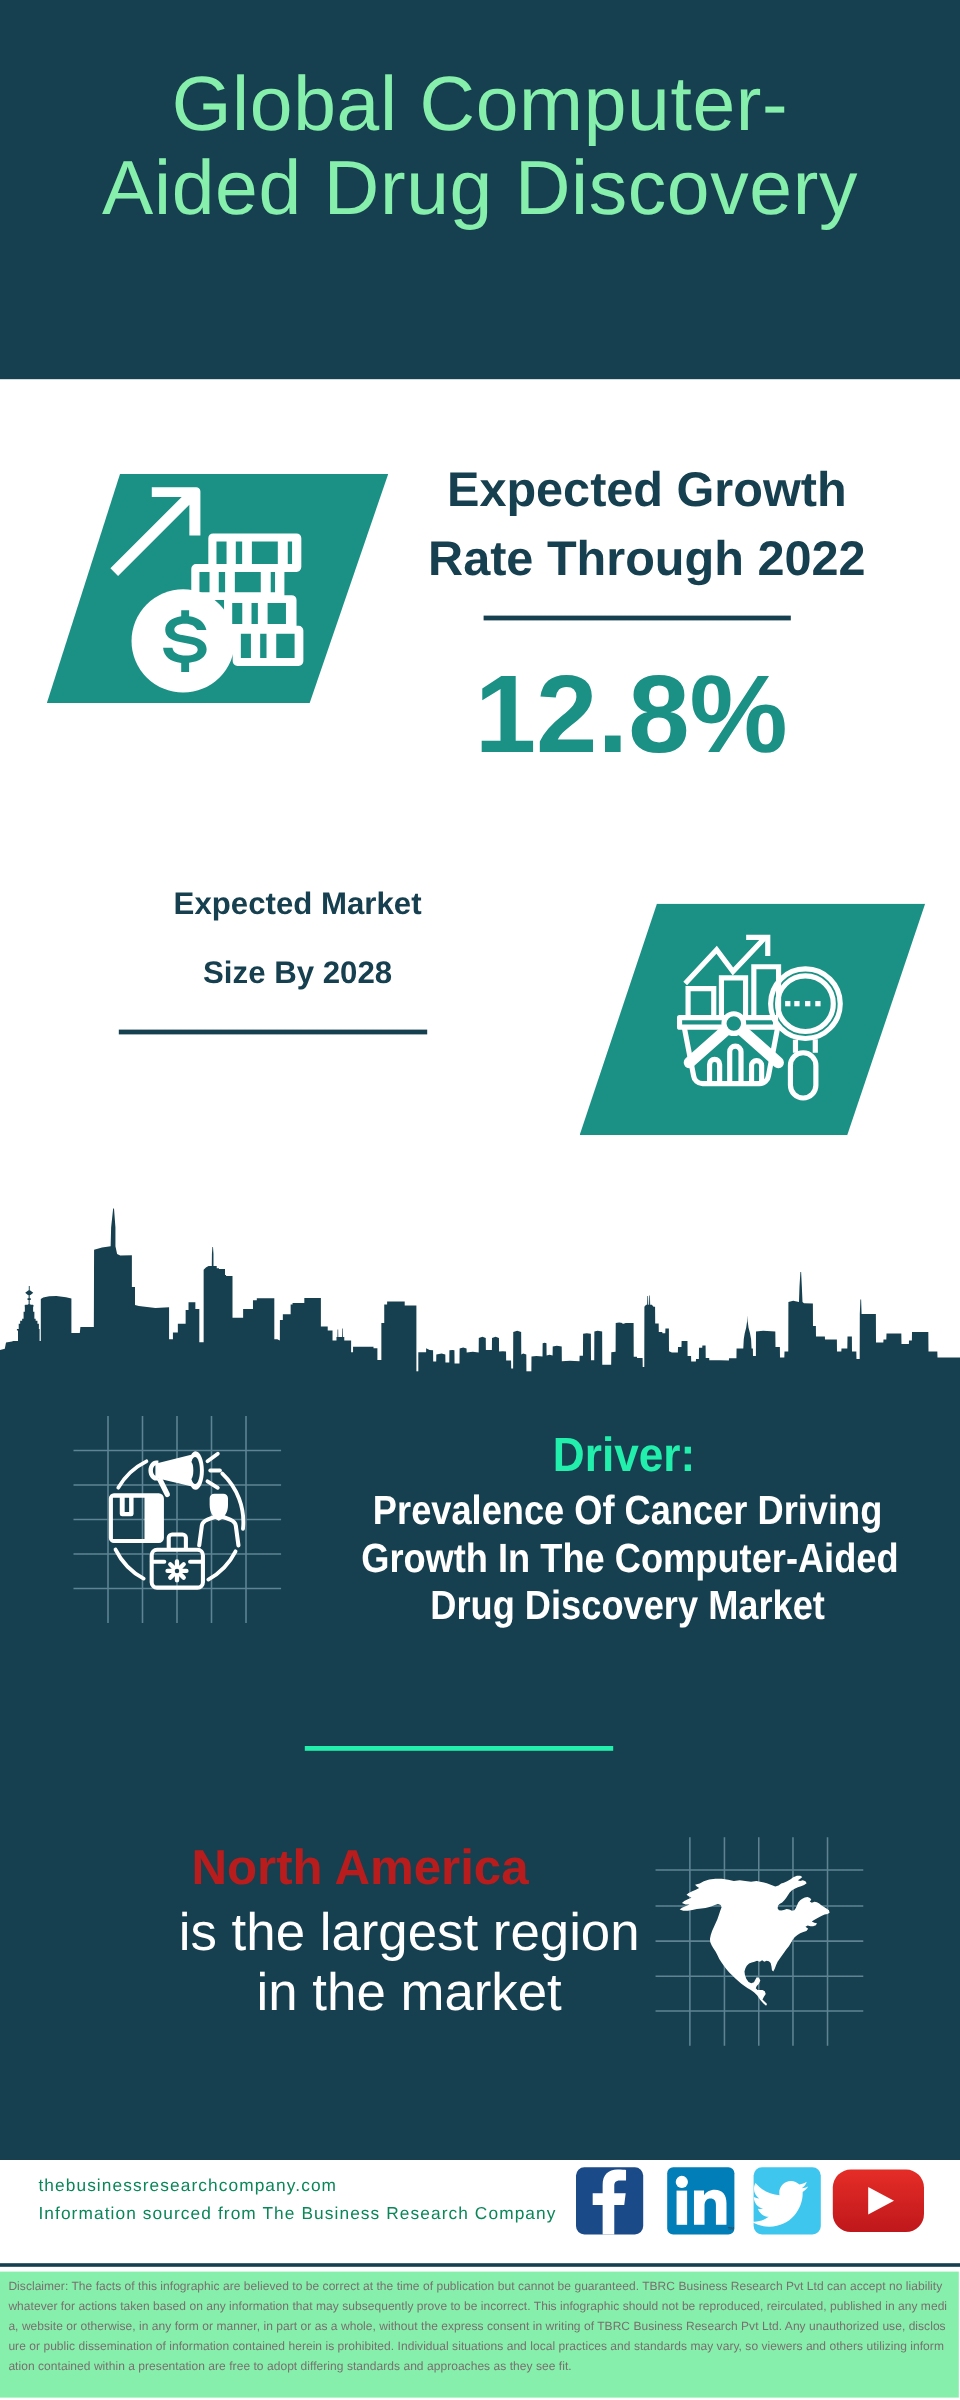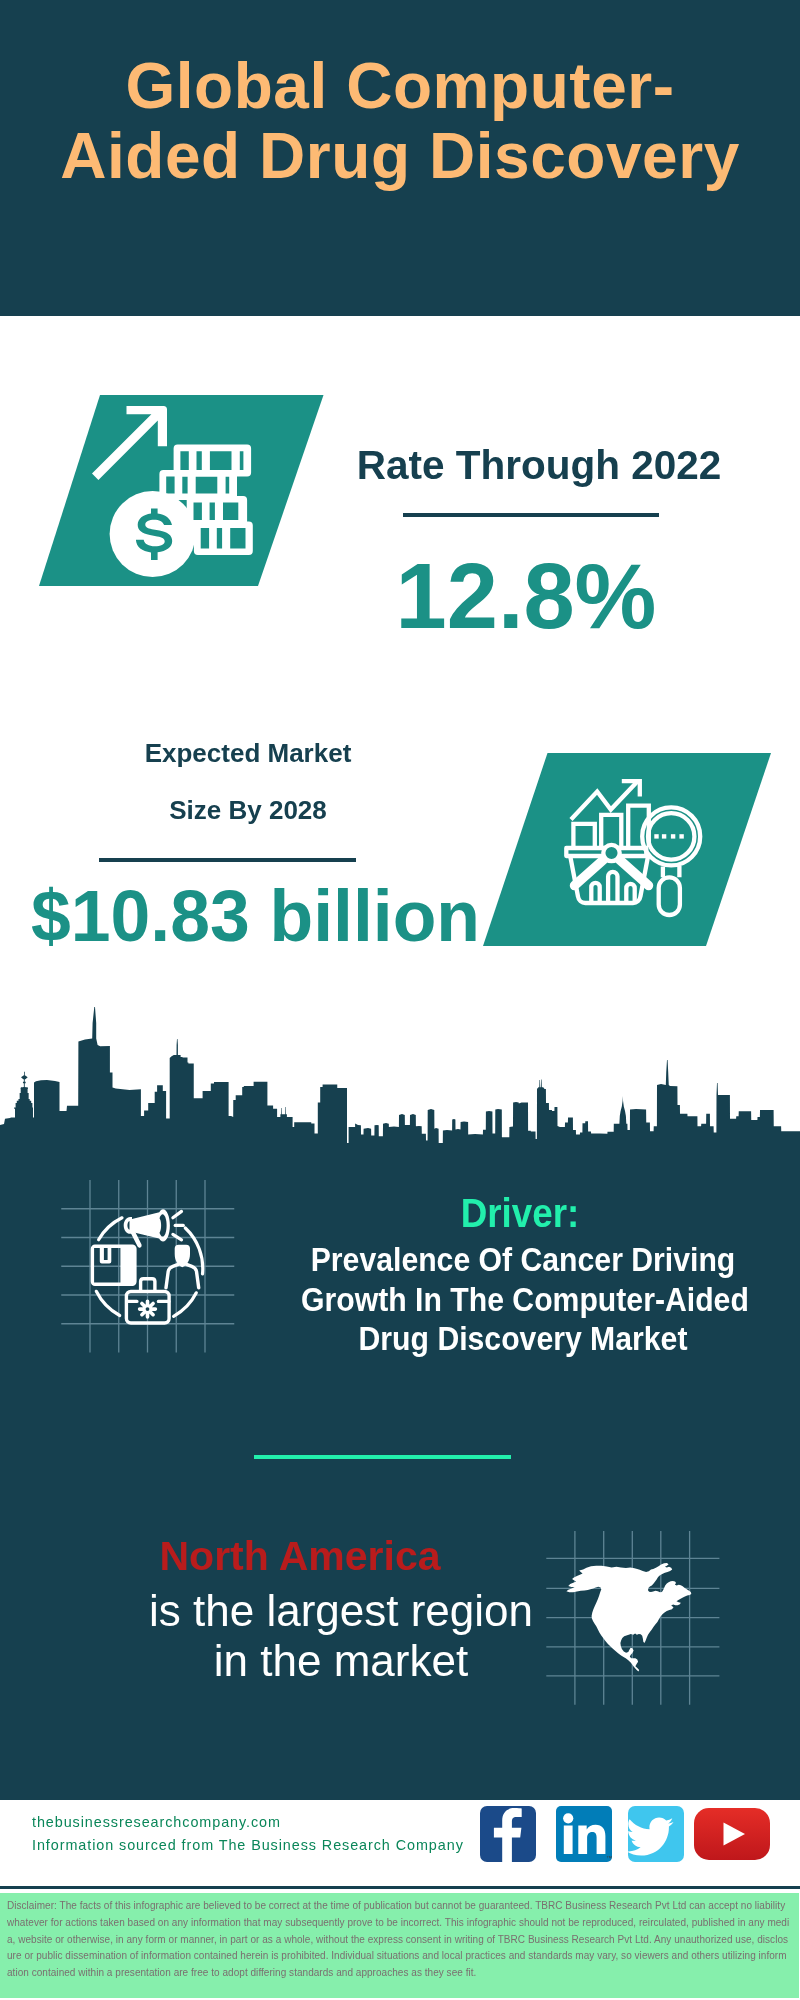--- a/index.html
+++ b/index.html
@@ -1,22 +1,22 @@
 <!DOCTYPE html>
 <html><head>
 <meta charset="utf-8">
 <style>
   html,body{margin:0;padding:0;}
   body{width:800px;height:2000px;background:#ffffff;font-family:"Liberation Sans",sans-serif;overflow:hidden;}
   .page{position:relative;width:800px;height:2000px;background:#fff;}
 
   
   .hdr{position:absolute;left:0;top:0;width:800px;height:316px;background:#16404F;}
-  .hdr-title{position:absolute;left:0;top:0;width:800px;text-align:center;color:#fdba74;
-             font-size:64px;font-weight:bold;line-height:69.8px;letter-spacing:0.55px;}
+  .hdr-title{position:absolute;left:0;top:0;width:800px;text-align:center;color:#86efac;
+             font-size:64px;font-weight:normal;line-height:69.8px;letter-spacing:0.55px;}
 
   
   .para{position:absolute;background:#1B9186;}
   .tline{position:absolute;background:#16404F;height:4px;}
   .lbl{position:absolute;color:#16404F;font-weight:bold;text-align:center;}
   .big{position:absolute;color:#1B9186;font-weight:bold;text-align:center;white-space:nowrap;}
 
   
   .dark{position:absolute;left:0;top:1143px;width:800px;height:657px;background:#16404F;}
   .sky{position:absolute;left:0;top:1000px;width:800px;height:145px;}
@@ -86,21 +86,21 @@
                L164.2 525.1 C162.8 521.5 159.0 519.7 154.2 519.7 C149.0 519.7 145.3 521.7 145.3 524.5
                C145.3 527.0 147.4 528.3 151.9 529.2 L159.5 530.6 C167.7 532.2 172.2 535.4 172.2 541.1
                C172.2 547.2 166.4 551.4 157.6 552.3 L157.6 560.1 L151.0 560.1 L151.0 552.4
                C141.9 551.5 136.4 547.0 135.9 539.8 L143.7 539.8 C144.3 544.1 148.8 546.3 154.9 546.3
                C160.7 546.3 164.7 544.3 164.7 541.4 C164.7 538.8 162.5 537.4 157.2 536.5
                L149.9 535.1 C141.7 533.5 137.7 530.2 137.7 524.8 C137.7 518.8 142.9 514.6 151.0 513.5 Z"></path>
     </g>
   </svg>
 
   <div class="lbl" style="left:339px;top:380px;width:400px;font-size:40.5px;line-height:56.5px;white-space:nowrap;">
-    <br>
+    <span>Expected Growth</span><br>
     <span>Rate Through 2022</span>
   </div>
   <div class="tline" style="left:403px;top:513px;width:256px;"></div>
   <div class="big" style="left:326px;top:550px;width:400px;font-size:92px;line-height:92px;text-align:center;">12.8%</div>
 
   <div class="para" style="left:483px;top:753px;width:288px;height:193px;
               clip-path:polygon(64.5px 0,288px 0,223px 193px,0 193px);">
   </div>
 
   <svg viewBox="560 770 160 160" style="position:absolute;left:560px;top:770px;width:160px;height:160px;">
@@ -140,21 +140,20 @@
       <rect x="661.9" y="834.2" width="4.4" height="4.4"></rect>
       <rect x="670.9" y="834.2" width="4.4" height="4.4"></rect>
       <rect x="679.4" y="834.2" width="4.4" height="4.4"></rect>
     </g>
   </svg>
   <div class="lbl" style="left:48px;top:725px;width:400px;font-size:26px;line-height:56.5px;white-space:nowrap;">
     <span>Expected Market</span><br>
     <span>Size By 2028</span>
   </div>
   <div class="tline" style="left:99px;top:858px;width:257px;"></div>
-  <div class="big" style="left:31px;top:881px;width:480px;font-size:71.5px;line-height:71.5px;text-align:left;">$10.83 billion</div>
 
   <div class="dark"></div>
   <svg class="sky" viewBox="0 1000 800 145" preserveAspectRatio="none">
     <path d="M 0 1145 L 0 1125 L 4 1124 L 5 1118.8 L 10 1118 L 11 1117.6 L 15 1117.6 L 15 1108.8 L 14.1 1108.8 L 14.1 1107.6 L 15.6 1107.6 L 15.6 1103.1 L 16.8 1103.1 L 16.8 1100.7 L 18.45 1100.7 L 18.45 1098.9 L 19.65 1098.9 L 19.65 1093.05 L 20.7 1093.05 L 20.7 1088.7 L 20.55 1088.7 L 20.55 1087.8 L 21 1087.8 L 21 1087.35 L 23.2 1087.35 L 23.2 1086.9 L 23.85 1086.9 L 23.85 1083.3 L 22.95 1083.3 L 22.95 1081.8 L 23.85 1081.8 L 23.85 1079.4 L 23 1079 L 21 1077.3 L 23.5 1075.4 L 24 1075.2 L 24 1071.75 L 24.75 1071.75 L 24.75 1075.2 L 25.2 1075.4 L 27.7 1077.3 L 25.7 1079 L 24.75 1079.4 L 24.75 1081.8 L 25.65 1081.8 L 25.65 1083.3 L 24.75 1083.3 L 24.75 1086.9 L 25.4 1086.9 L 25.4 1087.35 L 27.6 1087.35 L 27.6 1087.8 L 28 1087.8 L 28 1088.7 L 27.6 1088.7 L 27.6 1093.05 L 28.65 1093.05 L 28.65 1098.9 L 29.7 1098.9 L 29.7 1100.7 L 31.2 1100.7 L 31.2 1103.1 L 32.4 1103.1 L 32.4 1107.6 L 33 1107.6 L 33 1117.5 L 33.8 1117.5 L 34 1117.5 L 34 1082.5 L 36 1081.2 L 41 1080.3 L 47 1080 L 55 1081 L 59.5 1082 L 59.5 1110.9 L 66.5 1110.9 L 67 1105.8 L 78.2 1105.8 L 78.4 1041.4 L 85 1039.5 L 92.2 1038.6 L 92.6 1023 L 94.3 1007 L 95 1007 L 96.2 1023 L 96.2 1038.6 L 97.6 1045 L 100.2 1046.3 L 109.9 1046 L 109.9 1072.5 L 114.25 1072.5 L 112.5 1072.6 L 112.5 1087.5 L 115.7 1088.4 L 129.5 1090 L 140.9 1089.3 L 140.9 1116 L 144.1 1116 L 144.1 1110.4 L 148.2 1110.4 L 148.2 1103.1 L 154.7 1103.1 L 154.7 1091.7 L 157.1 1091.7 L 157.1 1085.2 L 162.8 1085.2 L 162.8 1090.9 L 166.1 1090.9 L 166.1 1118.5 L 169.7 1118.5 L 169.7 1058.1 L 171.6 1056.25 L 173.75 1055 L 176.5 1055 L 176.6 1045 L 177 1039.1 L 177.5 1039.1 L 177.9 1045 L 177.9 1055 L 180.6 1055 L 180.6 1056.9 L 182.5 1056.9 L 182.5 1057.5 L 187.5 1057.5 L 187.5 1062.5 L 188.4 1062.5 L 188.4 1063.4 L 193.75 1063.4 L 193.75 1098.2 L 202.6 1098.2 L 202.6 1090.9 L 210.8 1090.9 L 210.8 1083.6 L 214 1083.6 L 214 1081.9 L 228.6 1081.9 L 228.6 1116 L 231.1 1116 L 233.2 1117.1 L 233.25 1100.1 L 235.7 1100.1 L 235.7 1095.2 L 242.2 1095.2 L 242.2 1087.1 L 243.8 1087.1 L 243.8 1085.9 L 253.6 1085.9 L 253.6 1081.7 L 267.4 1081.7 L 267.4 1105.4 L 273.1 1105.4 L 273.1 1108.7 L 277.1 1108.7 L 277.1 1117.1 L 280.4 1117.1 L 280.4 1114.2 L 281.2 1114.2 L 281.3 1108 L 281.8 1108 L 281.9 1114.2 L 285 1114.2 L 285.1 1107 L 285.6 1107 L 285.7 1114.2 L 286.9 1114.2 L 286.9 1117.1 L 292.6 1117.1 L 292.6 1126.9 L 294.2 1126.9 L 294.2 1122.3 L 311.25 1122.3 L 311.25 1123.6 L 314.5 1123.6 L 314.5 1133.4 L 317.8 1133.4 L 317.8 1102.5 L 320.2 1102.5 L 320.2 1087.1 L 322.6 1087.1 L 322.6 1084.6 L 337.25 1084.6 L 337.25 1087.9 L 347 1087.9 L 347 1143 L 348.6 1143 L 348.6 1126.9 L 355.1 1126.9 L 355.1 1123.6 L 358 1125 L 360.9 1125.3 L 361 1134.6 L 363.5 1134.6 L 363.6 1128.7 L 368 1128 L 371.1 1128.7 L 371.2 1135.5 L 374.4 1135.5 L 374.5 1125.3 L 377 1125 L 378.7 1125.3 L 378.8 1136.3 L 382.9 1136.3 L 383 1123.7 L 386 1123 L 388.8 1123.7 L 388.9 1127 L 394 1126.5 L 398.9 1127 L 399 1114.9 L 402 1114 L 404.8 1114.9 L 404.9 1125 L 407 1125 L 409.9 1125 L 410 1114.9 L 413 1114 L 415.8 1114.9 L 415.9 1126.2 L 419 1126 L 421.7 1126.2 L 421.8 1133.8 L 425.9 1133.8 L 426 1140.5 L 427.6 1140.5 L 427.7 1110.1 L 431 1109 L 434.3 1110.1 L 434.4 1128.7 L 436 1128 L 438.6 1128.7 L 438.7 1143 L 442.8 1143 L 442.9 1130.4 L 447 1130 L 452.1 1130.4 L 452.2 1119.4 L 454 1119 L 455.4 1119.4 L 455.5 1129.6 L 458 1129 L 460.5 1129.6 L 460.6 1122 L 464 1121.5 L 468.1 1122 L 468.2 1134.4 L 475 1134 L 482.9 1134.4 L 483 1129.7 L 485.8 1129.7 L 485.9 1111.5 L 489 1111 L 492.4 1111.5 L 492.5 1133.5 L 495.2 1133.5 L 495.3 1109.6 L 498 1109 L 501.8 1109.6 L 501.9 1137.2 L 509.3 1137.2 L 509.4 1126.9 L 513 1126.5 L 513.1 1102.5 L 516 1102 L 518.7 1102.5 L 518.8 1103.4 L 521.5 1102.5 L 528 1102.5 L 528.1 1130.7 L 530.8 1130.7 L 530.9 1131.6 L 535.5 1131.6 L 535.6 1139.1 L 536.9 1139.1 L 537 1089 L 538.4 1087.2 L 539.3 1087.2 L 539.5 1080 L 540 1080 L 540.2 1087.2 L 540.9 1087.2 L 541.1 1079.5 L 541.6 1079.5 L 541.8 1087.2 L 543.2 1087.2 L 544.6 1089 L 545.9 1089 L 546 1103 L 548.9 1103 L 549 1110 L 551.9 1110 L 552 1111 L 554.4 1111 L 554.5 1107 L 557.4 1107 L 557.5 1126 L 559.9 1127 L 564.9 1127 L 565 1122.5 L 567.9 1122.5 L 568 1117.5 L 572.9 1117.5 L 573 1130 L 575.9 1130 L 576 1134.5 L 579.9 1134.5 L 580 1132.5 L 582.4 1132.5 L 582.5 1123.2 L 585.2 1123.2 L 585.3 1121.3 L 588 1121.3 L 588.1 1131.6 L 591 1131.6 L 591.1 1133.5 L 600 1133.5 L 607.4 1133.8 L 607.5 1131.8 L 613.7 1131.8 L 613.8 1123.8 L 619.4 1123.8 L 619.8 1116 L 620.6 1111 L 621.8 1106.5 L 622.6 1101 L 622.85 1096 L 623.05 1101 L 623.8 1106.5 L 625 1111 L 625.9 1116 L 626.3 1123.8 L 627.4 1123.8 L 627.5 1130 L 629.9 1130 L 630 1109.5 L 636 1109 L 646.1 1109.5 L 646.25 1122.5 L 649.9 1122.5 L 650 1131.3 L 653.6 1131.3 L 653.75 1126.3 L 656.9 1126.3 L 657 1085 L 661 1084 L 665.8 1085 L 666.25 1072 L 667 1060 L 667.6 1060 L 668.2 1072 L 668.75 1085 L 670 1086 L 677.4 1086.3 L 677.5 1105 L 679.9 1105 L 680 1113.8 L 687.4 1113.8 L 687.5 1116.3 L 697.4 1116.3 L 697.5 1126.3 L 701.1 1126.3 L 701.25 1123.8 L 706.1 1123.8 L 706.25 1113.8 L 709.9 1113.8 L 710 1126.3 L 713.6 1126.3 L 713.75 1132.5 L 716.4 1132.5 L 716.5 1095 L 717 1083 L 717.6 1083 L 718 1095 L 729.9 1095 L 730 1118.8 L 736.1 1118.8 L 736.25 1116.3 L 738.6 1116.3 L 738.75 1111.3 L 751.1 1111.3 L 751.25 1120 L 757.4 1120 L 757.5 1117 L 759.9 1117 L 760 1110 L 773.6 1110 L 773.75 1126.3 L 781.1 1126.3 L 781.25 1131.3 L 800 1131.3 L 800 1145 Z" fill="#16404F"></path>
   </svg>
 
   <svg viewBox="55 1180 190 185" style="position:absolute;left:55px;top:1180px;width:190px;height:185px;">
     <g stroke="#5E8494" stroke-width="1.3" fill="none">
       <path d="M90 1180 L90 1352.5 M118.75 1180 L118.75 1352.5 M147.5 1180 L147.5 1352.5
                M176.25 1180 L176.25 1352.5 M205 1180 L205 1352.5"></path>

